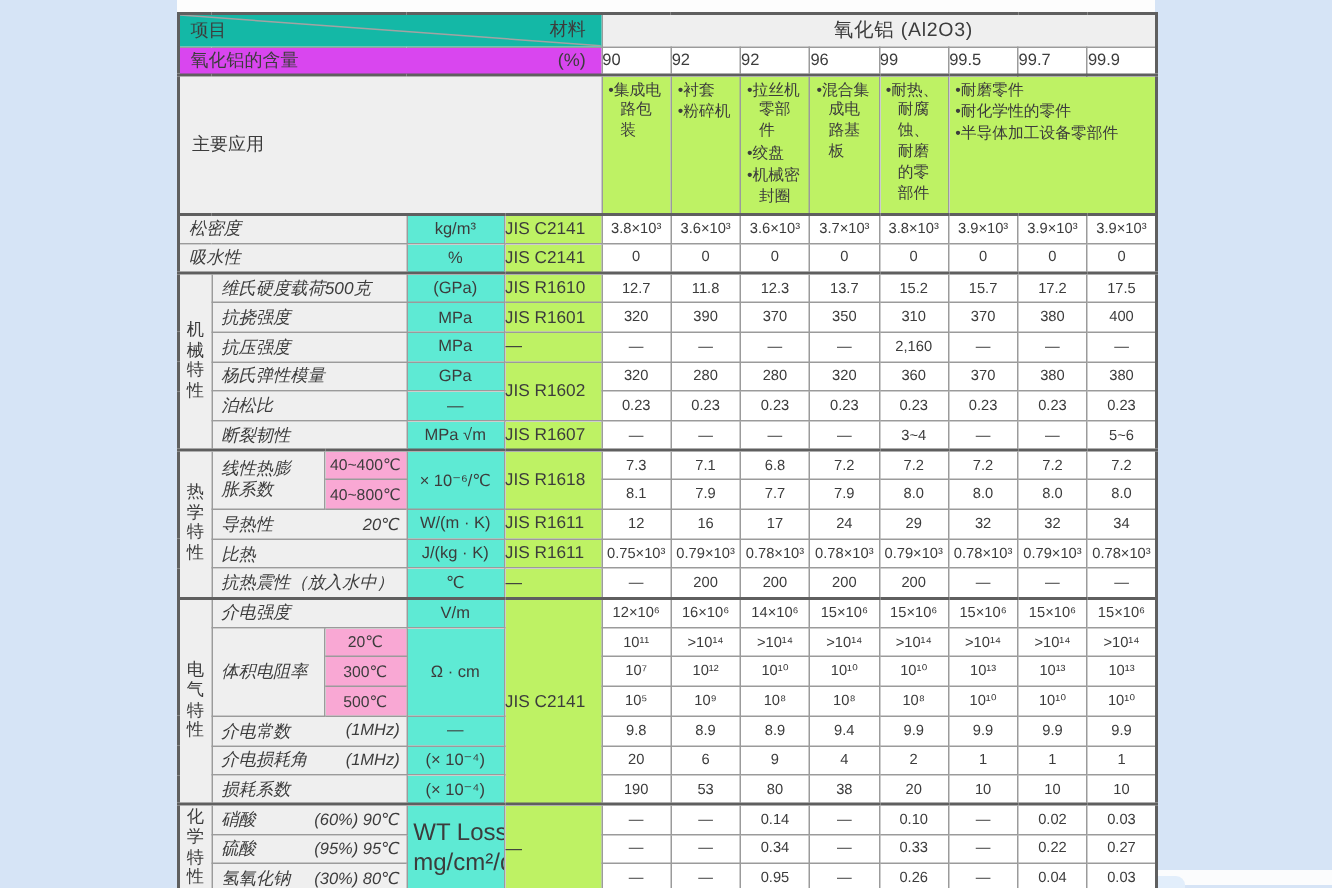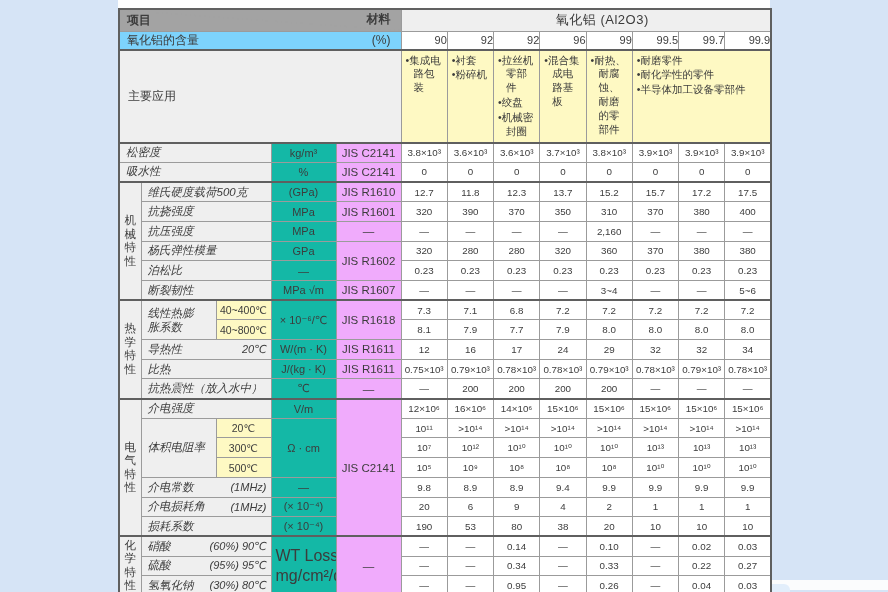--- a/index.html
+++ b/index.html
@@ -16,41 +16,41 @@
   table.props{
     border-collapse:collapse;table-layout:fixed;width:652px;
     border:2px solid #5f5f5f;background:#fff;
   }
   td{border:1px solid #9b9b9b;padding:0;overflow:hidden;vertical-align:middle;}
   tr.h-head{height:22px}
   tr.h-purity{height:18px}
   tr.h-apps{height:77px}
   tr.h-data{height:19.7px}
   tr.thick td{border-top:2px solid #5f5f5f;}
-  .diag-cell{background:#a3a3a3;position:relative;font-weight:bold;}
+  .diag-cell{background:#14b8a6;position:relative;}
   .diag-cell svg{position:absolute;left:0;top:0;width:100%;height:100%;}
   .diag-item{position:absolute;left:7px;bottom:2px;font-size:12px;}
   .diag-mat{position:absolute;right:10px;top:1px;font-size:12px;}
   .title-cell{background:#efefef;text-align:center;font-size:13px;letter-spacing:.5px;padding-left:33px;}
-  .content-cell{background:#7dd3fc;margin-left:24px;}
+  .content-cell{background:#d946ef;margin-left:24px;}
   .content-flex{display:flex;justify-content:space-between;align-items:center;padding:0 10px 0 7px;font-size:12px;}
-  .purity{background:#fff;text-align:right;font-size:11px;}
+  .purity{background:#fff;text-align:left;font-size:11px;}
   .apps-label{background:#efefef;font-size:12px;padding-left:8px;margin-left:40px;}
-  .app-cell{background:#fef9c3;vertical-align:top;padding:3px 2px 2px 4px;}
+  .app-cell{background:#bef264;vertical-align:top;padding:3px 2px 2px 4px;}
   .app-item{font-size:10.5px;line-height:1.32;padding-left:8px;text-indent:-8px;margin-bottom:1px;}
   .grp{background:#efefef;text-align:center;padding:0;}
   .grp div{font-size:11.5px;line-height:13.5px;}
   .lab{background:#efefef;font-size:11.5px;padding:0 4px 0 6px;white-space:nowrap;font-style:italic;}
   .lab .lab-flex{display:flex;justify-content:space-between;align-items:center;}
   .lab .lab-right{font-size:11px;}
   .lab-lines div{line-height:1.25;}
-  .sub{background:#fef9c3;font-size:10.5px;text-align:center;white-space:nowrap;}
-  .unit{background:#14b8a6;font-size:11px;text-align:center;white-space:nowrap;}
+  .sub{background:#f9a8d4;font-size:10.5px;text-align:center;white-space:nowrap;}
+  .unit{background:#5eead4;font-size:11px;text-align:center;white-space:nowrap;}
   .unit-lines{font-size:16px;text-align:left;padding-left:4px;line-height:1.25;}
-  .jis{background:#f0abfc;font-size:11.5px;text-align:center;white-space:nowrap;}
+  .jis{background:#bef264;font-size:11.5px;text-align:left;white-space:nowrap;}
   .val{background:#fff;font-size:9.8px;text-align:center;white-space:nowrap;}
 </style>
 </head>
 <body>
 
 <div class="strip-top"></div>
 <div class="strip-bottom"></div>
 <div class="corner-widget"></div>
 
 <div class="table-wrap">

